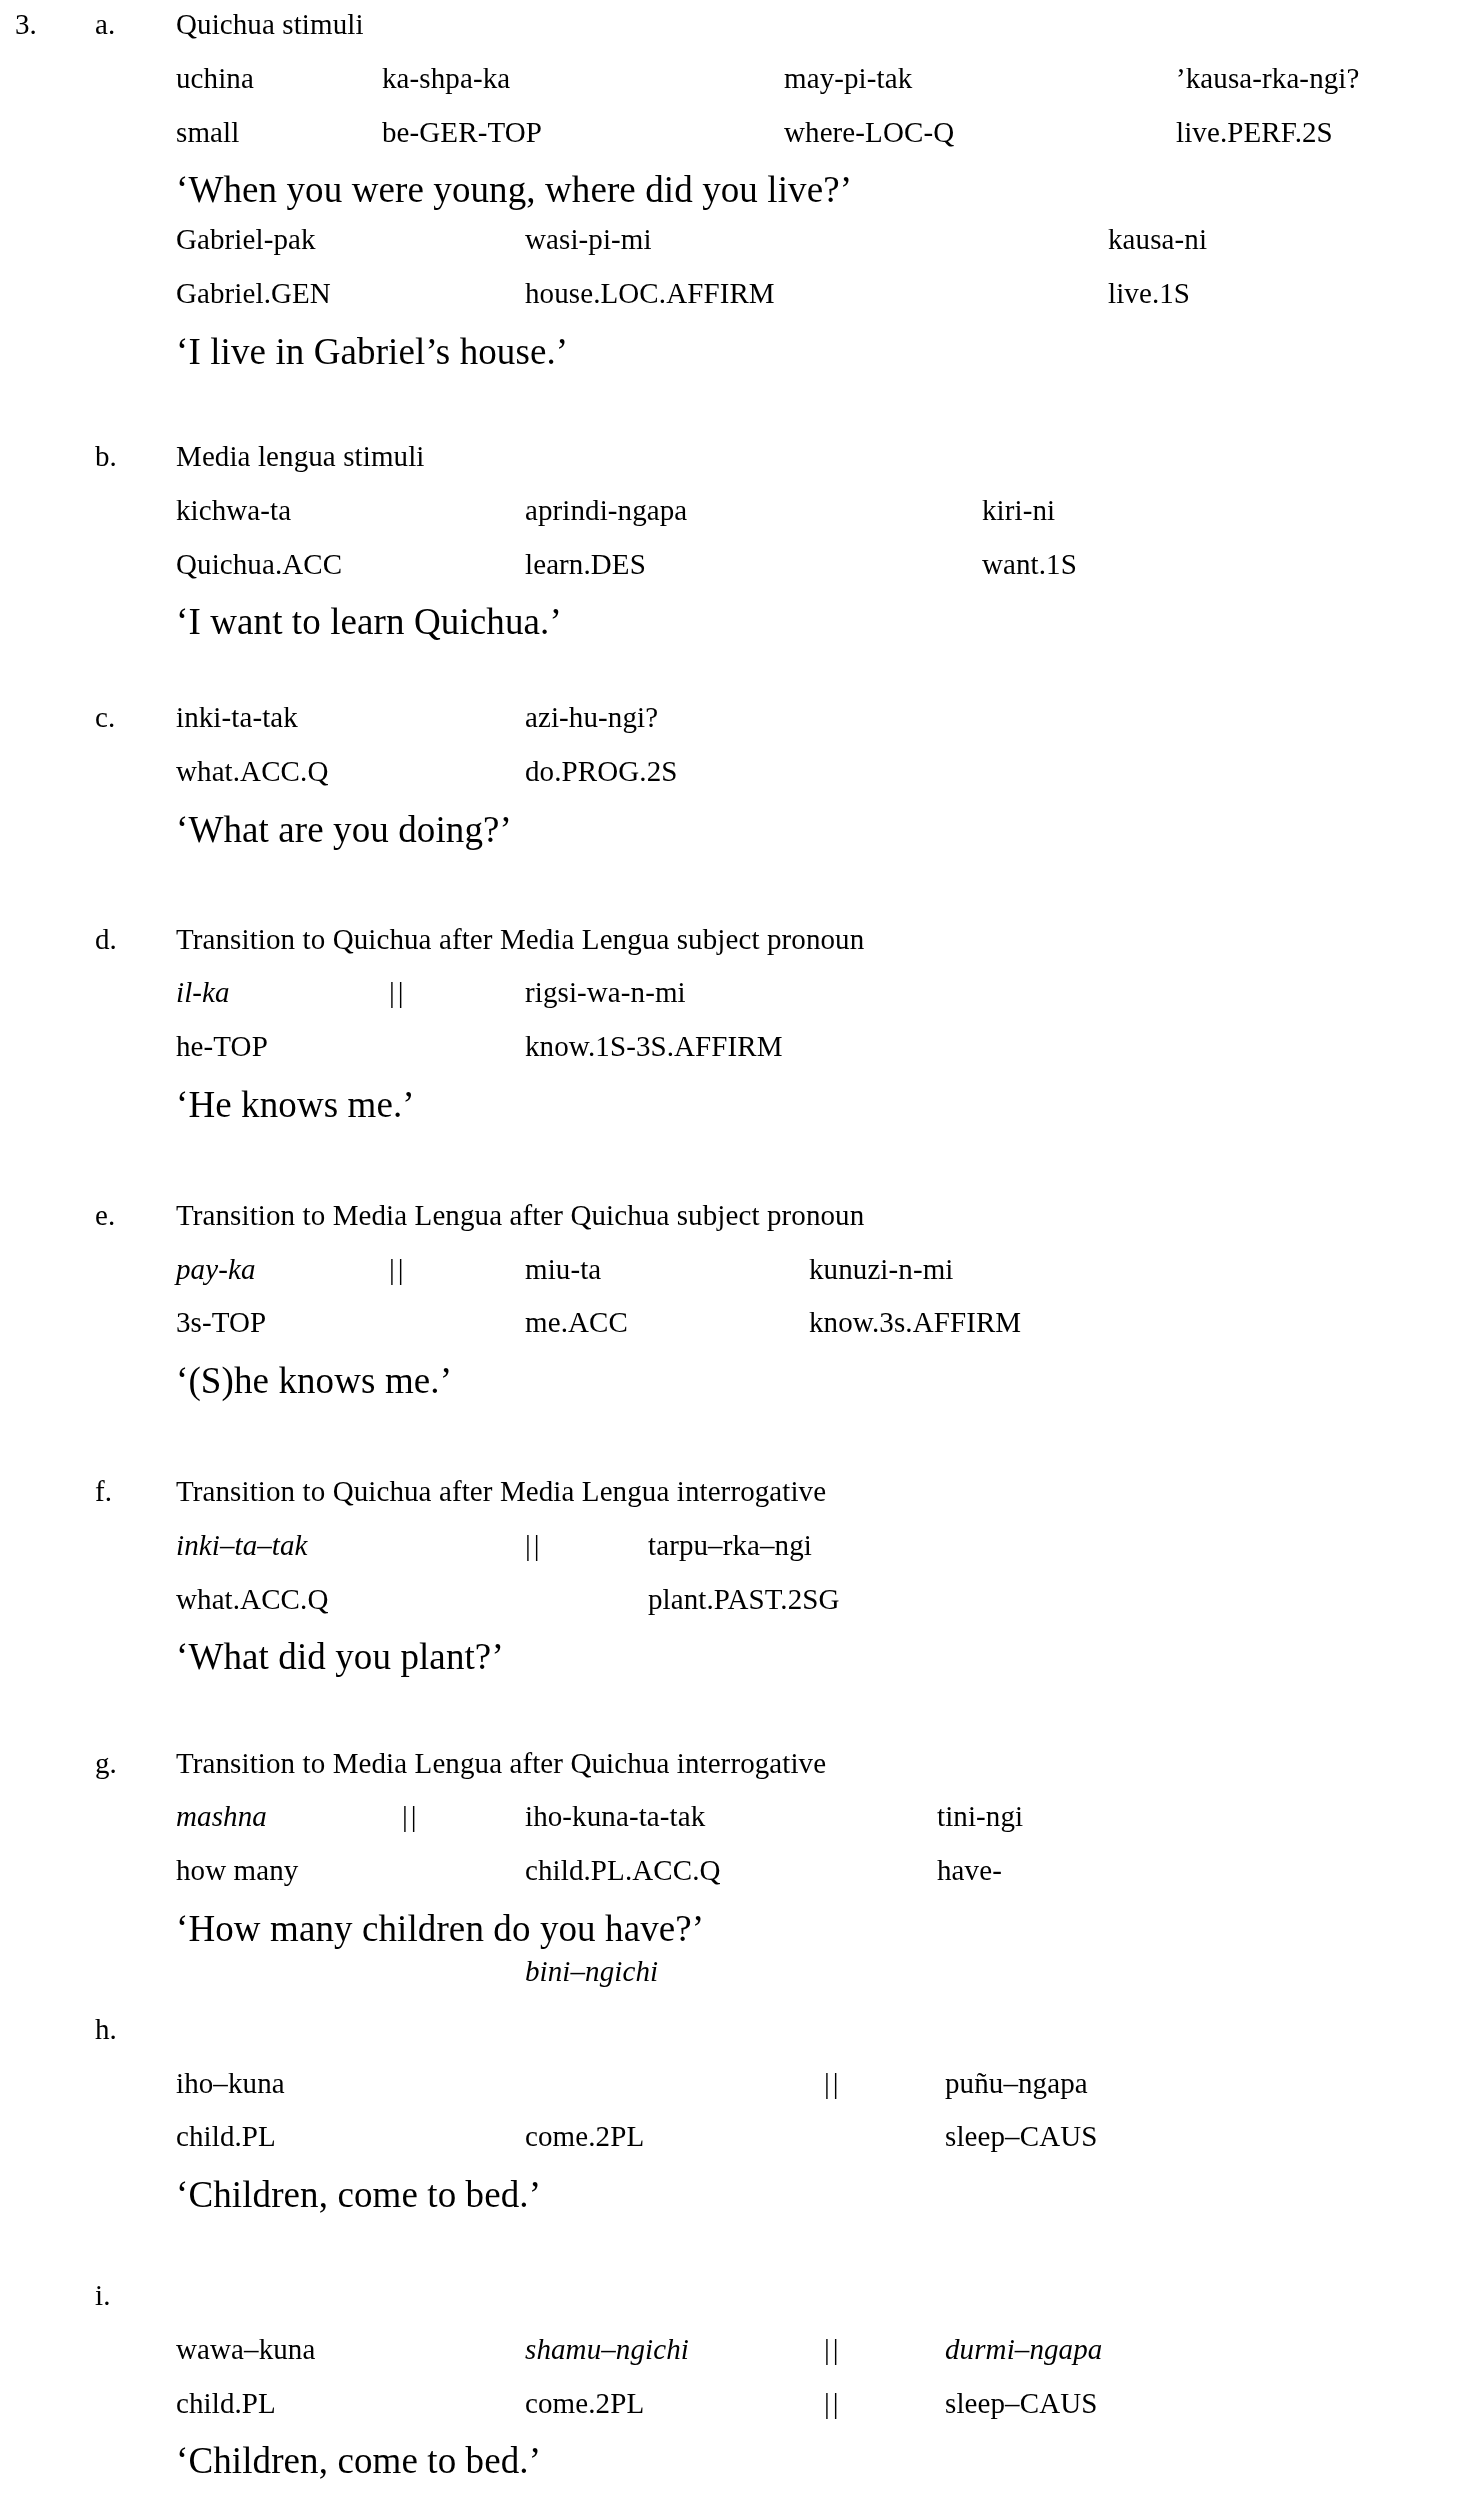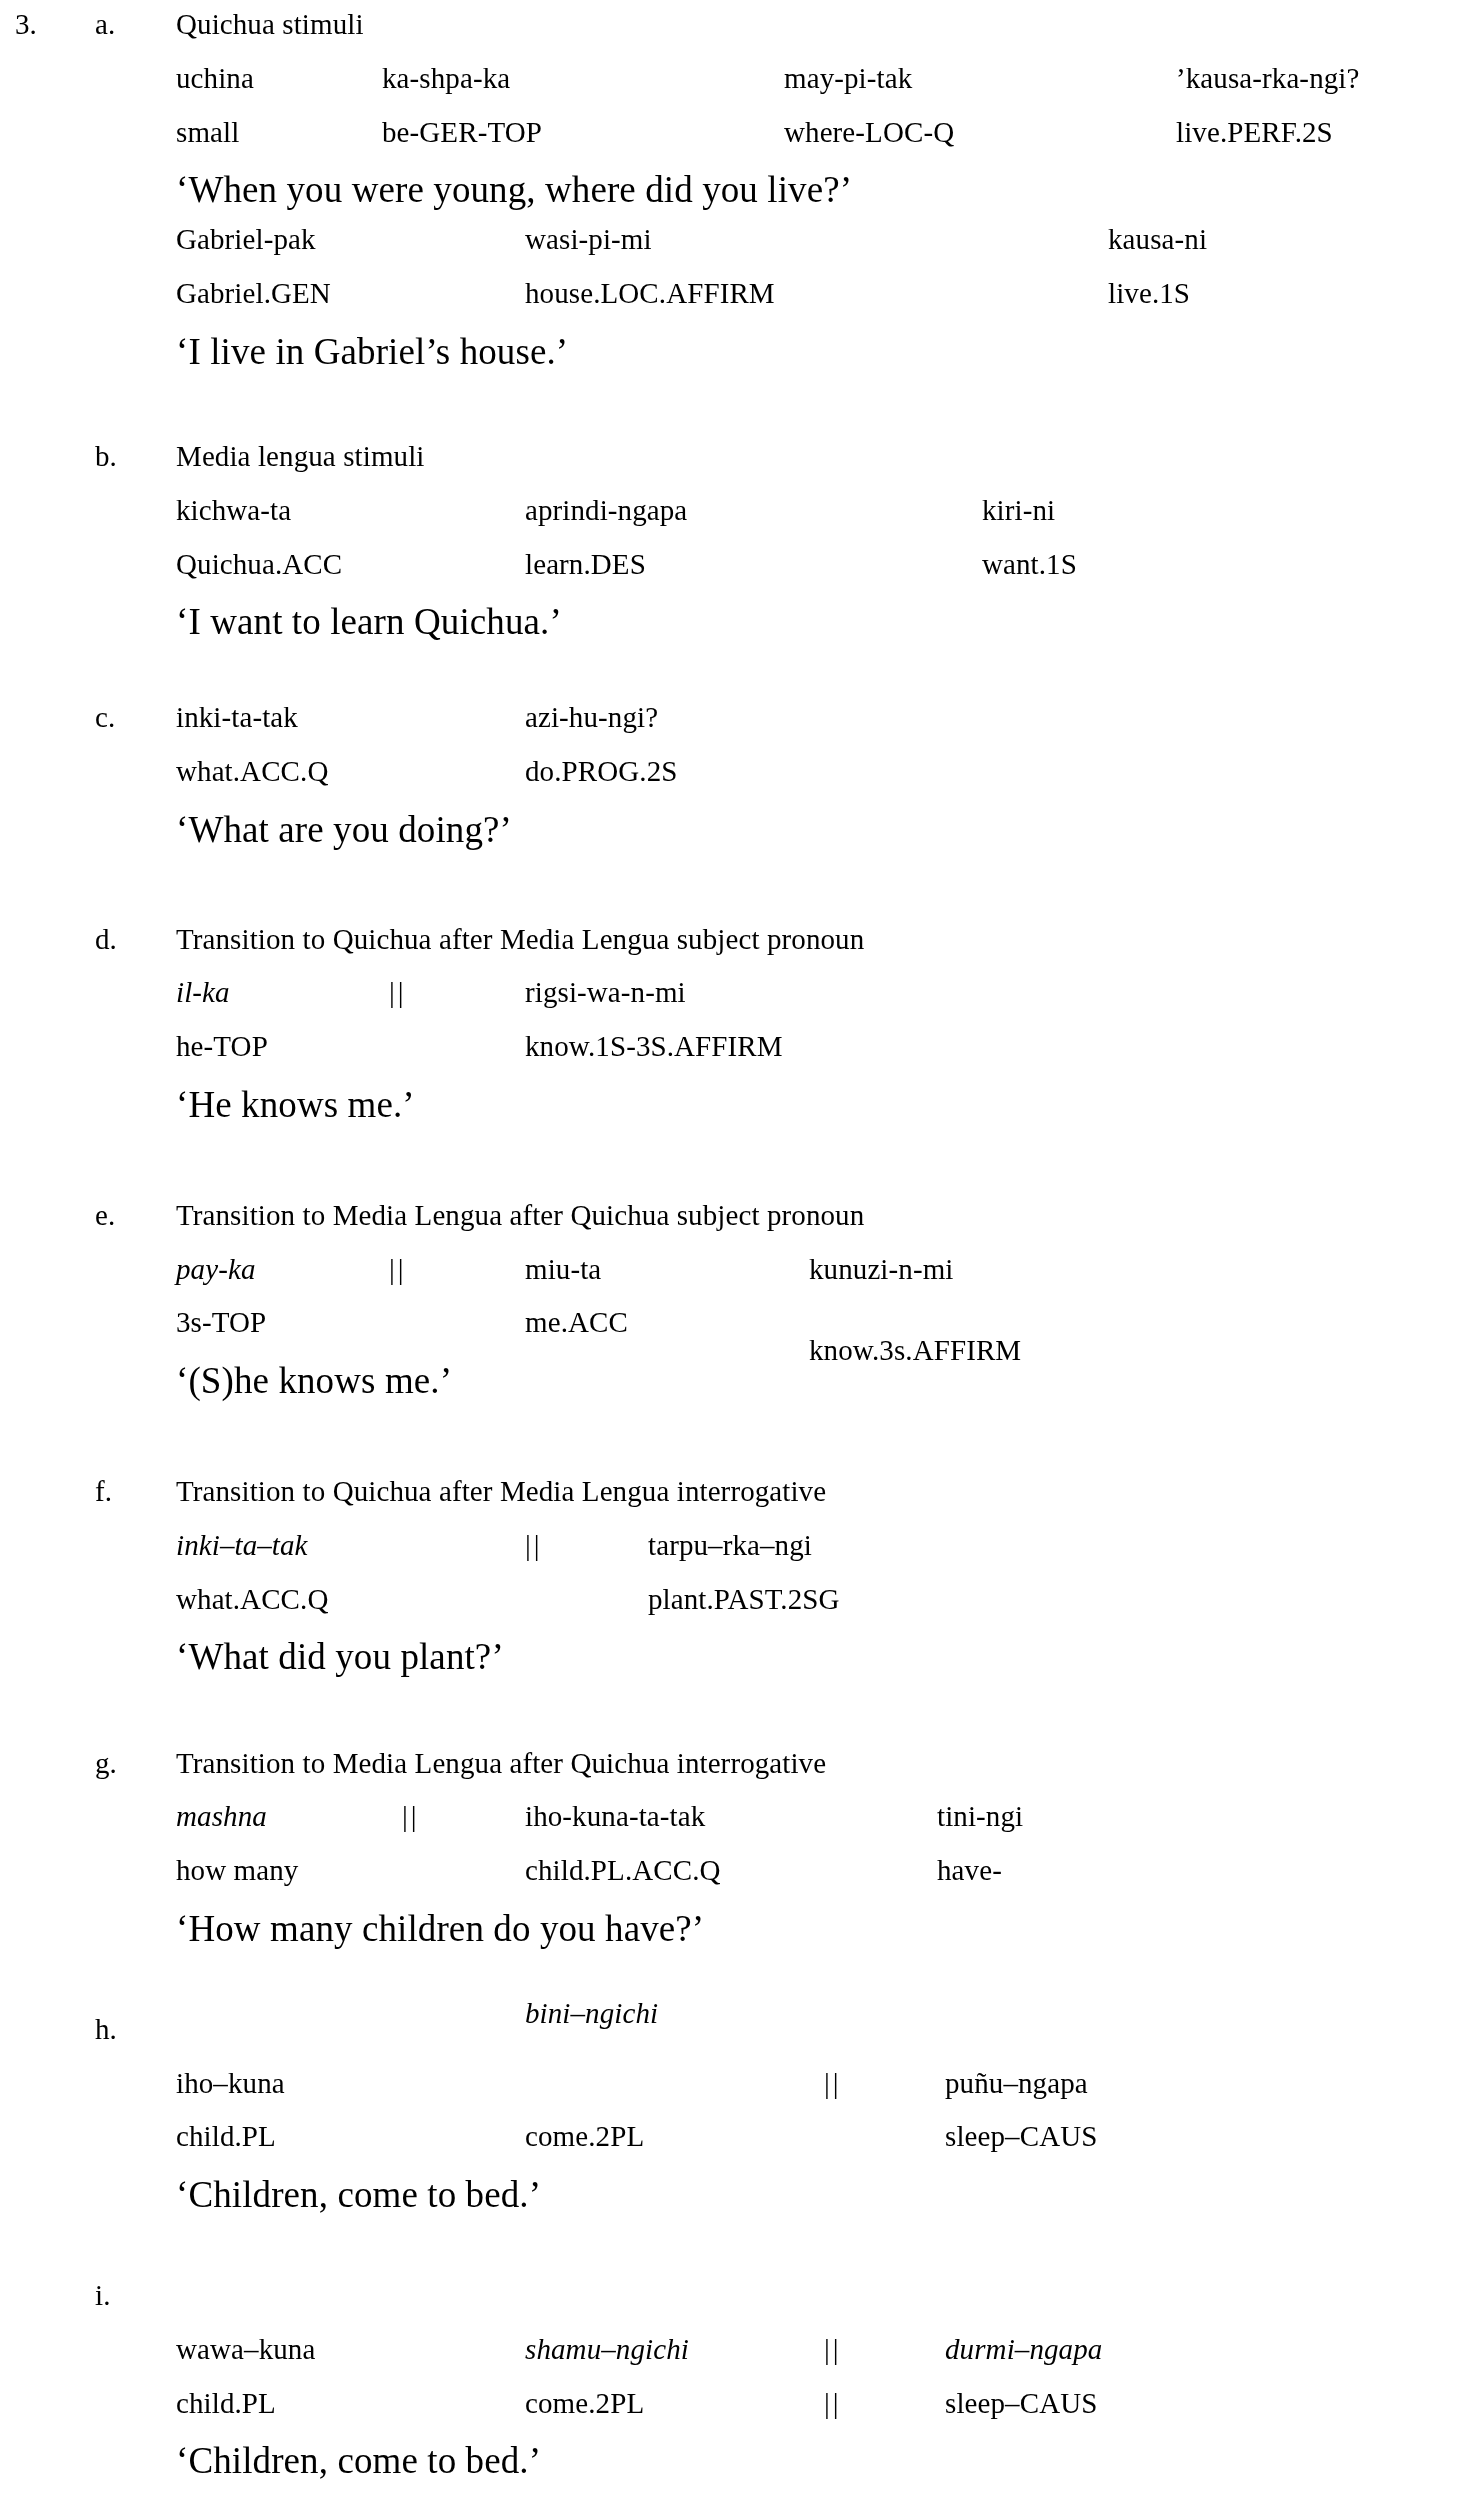--- a/index.html
+++ b/index.html
@@ -83,21 +83,21 @@
     <div class="run gloss" style="left: 525px; top: 1032px;">know.1S-3S.AFFIRM</div>
     <div class="run trans" style="left: 176px; top: 1086px;">‘He knows me.’</div>
     <div class="run lbl" style="left: 95px; top: 1201px;">e.</div>
     <div class="run head" style="left: 176px; top: 1201px;">Transition to Media Lengua after Quichua subject pronoun</div>
     <div class="run form it" style="left: 176px; top: 1255px;">pay<span>-ka</span></div>
     <div class="run bar" style="left: 389px; top: 1255px;">||</div>
     <div class="run form" style="left: 525px; top: 1255px;">miu-ta</div>
     <div class="run form" style="left: 809px; top: 1255px;">kunuzi-n-mi</div>
     <div class="run gloss" style="left: 176px; top: 1308px;">3s-TOP</div>
     <div class="run gloss" style="left: 525px; top: 1308px;">me.ACC</div>
-    <div class="run gloss" style="left: 809px; top: 1308px; margin-top: 28px;">know.3s.AFFIRM</div>
+    <div class="run gloss" style="left: 809px; top: 1308px;">know.3s.AFFIRM</div>
     <div class="run trans" style="left: 176px; top: 1362px;">‘(S)he knows me.’</div>
     <div class="run lbl" style="left: 95px; top: 1477px;">f.</div>
     <div class="run head" style="left: 176px; top: 1477px;">Transition to Quichua after Media Lengua interrogative</div>
     <div class="run form it" style="left: 176px; top: 1531px;">inki<span>–ta–tak</span></div>
     <div class="run bar" style="left: 525px; top: 1531px;">||</div>
     <div class="run form" style="left: 648px; top: 1531px;">tarpu–rka–ngi</div>
     <div class="run gloss" style="left: 176px; top: 1585px;">what.ACC.Q</div>
     <div class="run gloss" style="left: 648px; top: 1585px;">plant.PAST.2SG</div>
     <div class="run trans" style="left: 176px; top: 1638px;">‘What did you plant?’</div>
     <div class="run lbl" style="left: 95px; top: 1749px;">g.</div>
@@ -105,21 +105,21 @@
     <div class="run form it" style="left: 176px; top: 1802px;">mashna</div>
     <div class="run bar" style="left: 402px; top: 1802px;">||</div>
     <div class="run form" style="left: 525px; top: 1802px;">iho-kuna-ta-tak</div>
     <div class="run form" style="left: 937px; top: 1802px;">tini-ngi</div>
     <div class="run gloss" style="left: 176px; top: 1856px;">how many</div>
     <div class="run gloss" style="left: 525px; top: 1856px;">child.PL.ACC.Q</div>
     <div class="run gloss" style="left: 937px; top: 1856px;">have-</div>
     <div class="run trans" style="left: 176px; top: 1910px;">‘How many children do you have?’</div>
     <div class="run lbl" style="left: 95px; top: 2015px;">h.</div>
     <div class="run form" style="left: 176px; top: 2069px;">iho–kuna</div>
-    <div class="run form it" style="left: 525px; top: 1999px; text-align: center;">bini<span>–ngichi</span></div>
+    <div class="run form it" style="left: 525px; top: 1957px; text-align: center;">bini<span>–ngichi</span></div>
     <div class="run bar" style="left: 824px; top: 2069px;">||</div>
     <div class="run form" style="left: 945px; top: 2069px;">puñu–ngapa</div>
     <div class="run gloss" style="left: 176px; top: 2122px;">child.PL</div>
     <div class="run gloss" style="left: 525px; top: 2122px;">come.2PL</div>
     <div class="run gloss" style="left: 945px; top: 2122px;">sleep–CAUS</div>
     <div class="run trans" style="left: 176px; top: 2176px;">‘Children, come to bed.’</div>
     <div class="run lbl" style="left: 95px; top: 2281px;">i.</div>
     <div class="run form" style="left: 176px; top: 2335px;">wawa–kuna</div>
     <div class="run form it" style="left: 525px; top: 2335px;">shamu<span>–ngichi</span></div>
     <div class="run bar" style="left: 824px; top: 2335px;">||</div>

